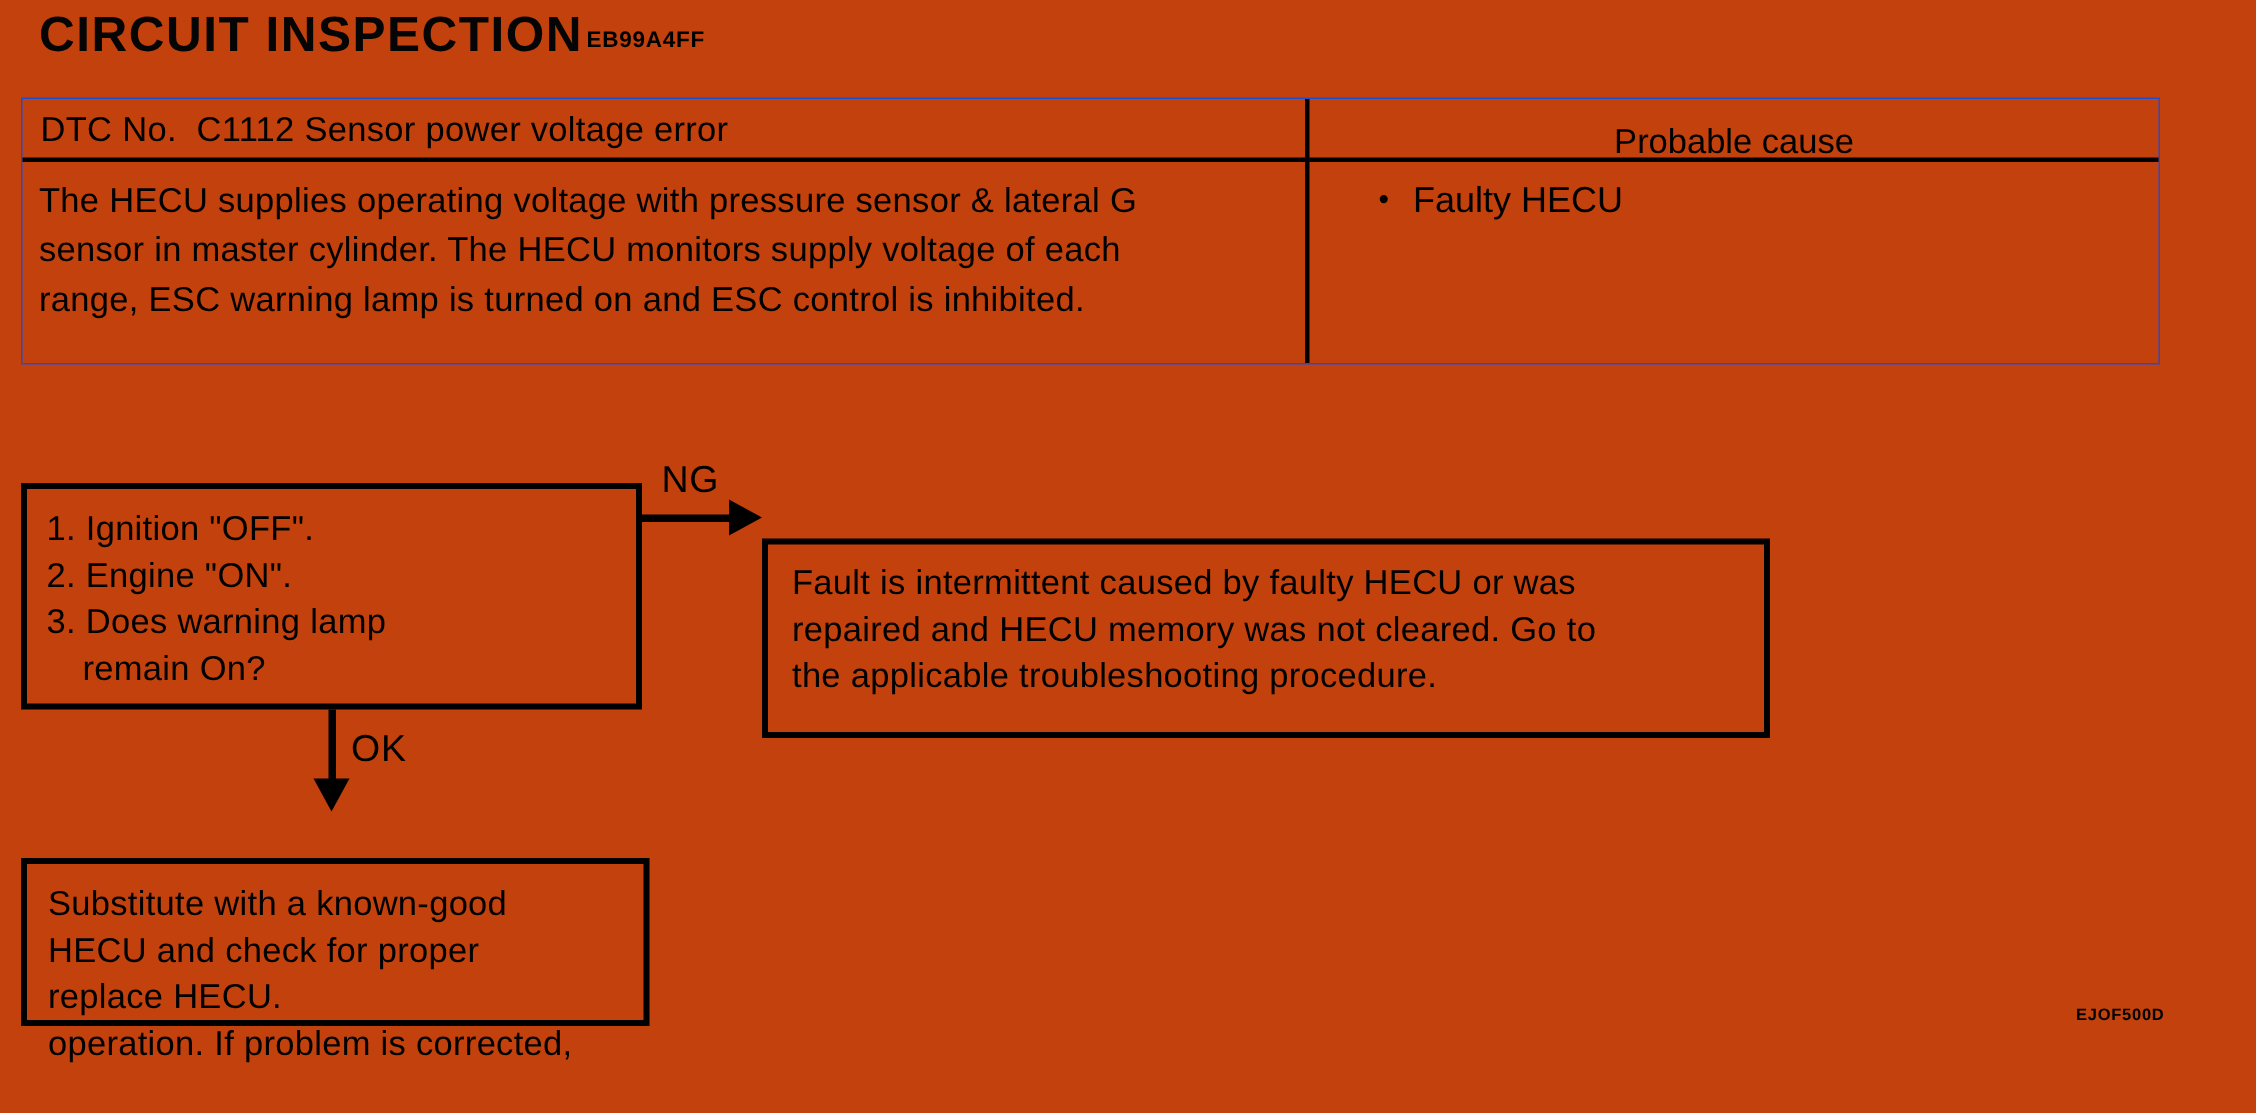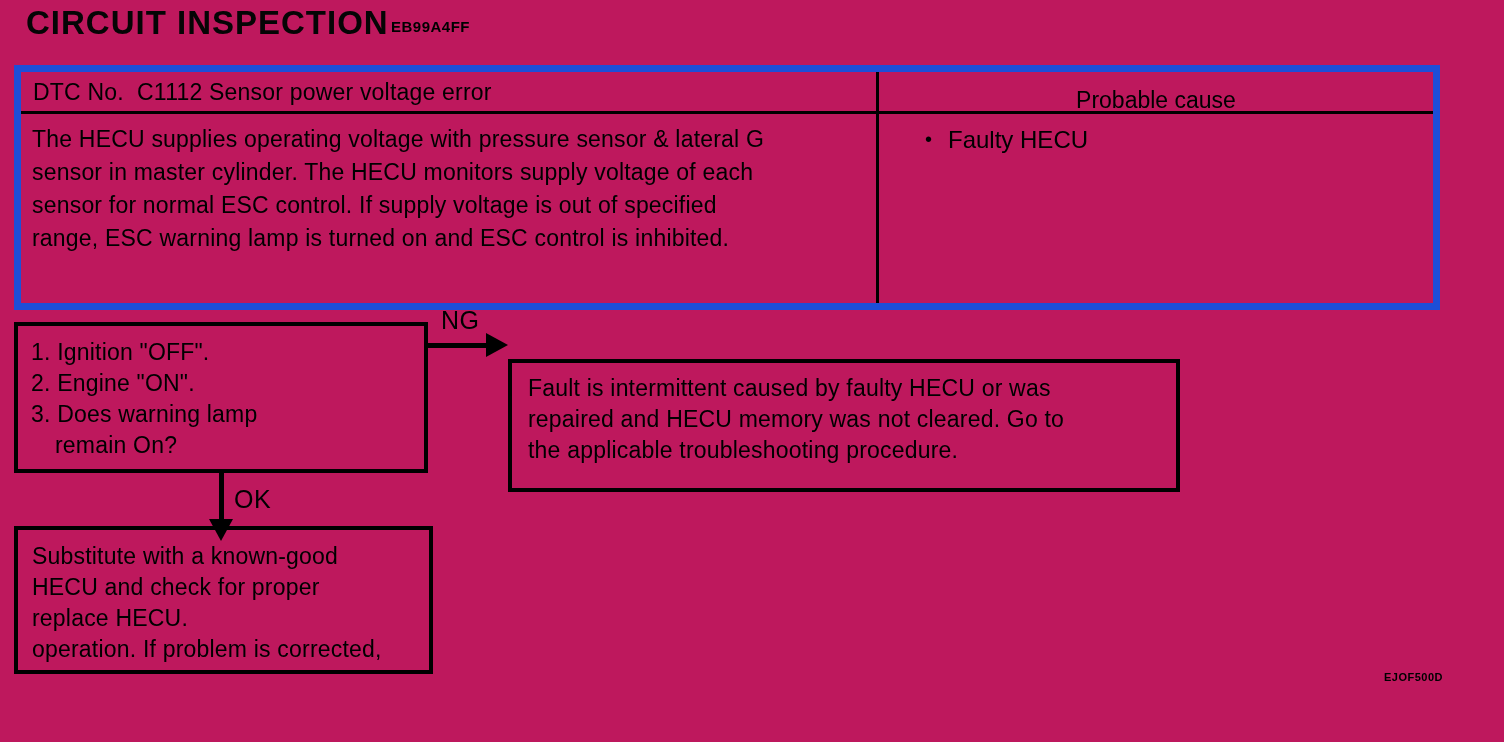--- a/index.html
+++ b/index.html
@@ -4,21 +4,21 @@
 <style>
   html, body {
     margin: 0;
     padding: 0;
     background: #ffffff;
   }
   .page {
     position: relative;
     width: 1504px;
     height: 742px;
-    background: #be185d;
+    background: #c2410c;
     font-family: "Liberation Sans", sans-serif;
     color: #000000;
     overflow: hidden;
   }
   .abs { position: absolute; }
 
   
   .page-title {
     left: 26px;
     top: 4px;
@@ -40,22 +40,22 @@
     font-size: 11px;
     font-weight: 700;
     letter-spacing: 0.5px;
   }
 
   
   .dtc-table {
     left: 14px;
     top: 65px;
     width: 1426px;
-    height: 245px;
-    border: 7px solid #1d4ed8;
+    height: 178px;
+    border: 1px solid #1d4ed8;
     box-sizing: border-box;
     display: grid;
     grid-template-columns: 858px 1fr;
     grid-template-rows: 42px 1fr;
   }
   .cell {
     box-sizing: border-box;
     font-size: 23px;
   }
   .cell-dtc-header {
@@ -106,23 +106,23 @@
   .ng-box {
     left: 508px;
     top: 323px;
     width: 672px;
     height: 133px;
     padding: 10px 8px 0 16px;
     margin-top: 36px;
   }
   .ok-box {
     left: 14px;
-    top: 526px;
+    top: 572px;
     width: 419px;
-    height: 148px;
+    height: 112px;
     padding: 11px 4px 0 14px;
   }
   .indent { padding-left: 24px; }
 
   
   .ng-arrow-line {
     left: 428px;
     top: 343px;
     width: 60px;
     height: 5px;
@@ -167,21 +167,20 @@
 
   <div class="abs page-title">CIRCUIT INSPECTION</div>
   <div class="abs header-code">EB99A4FF</div>
 
   <div class="abs dtc-table">
     <div class="cell cell-dtc-header">DTC No.  C1112 Sensor power voltage error</div>
     <div class="cell cell-cause-header">Probable cause</div>
     <div class="cell cell-description">
       <div>The HECU supplies operating voltage with pressure sensor  &amp;  lateral G</div>
       <div>sensor in master cylinder.  The HECU monitors supply voltage of each</div>
-      <div>sensor for normal ESC control.  If supply voltage is out of specified</div>
       <div>range, ESC warning lamp is turned on and ESC control is inhibited.</div>
     </div>
     <div class="cell cell-causes">
       <div class="cause-item">
         <span class="bullet">•</span>
         <span>Faulty HECU</span>
       </div>
     </div>
   </div>
 

